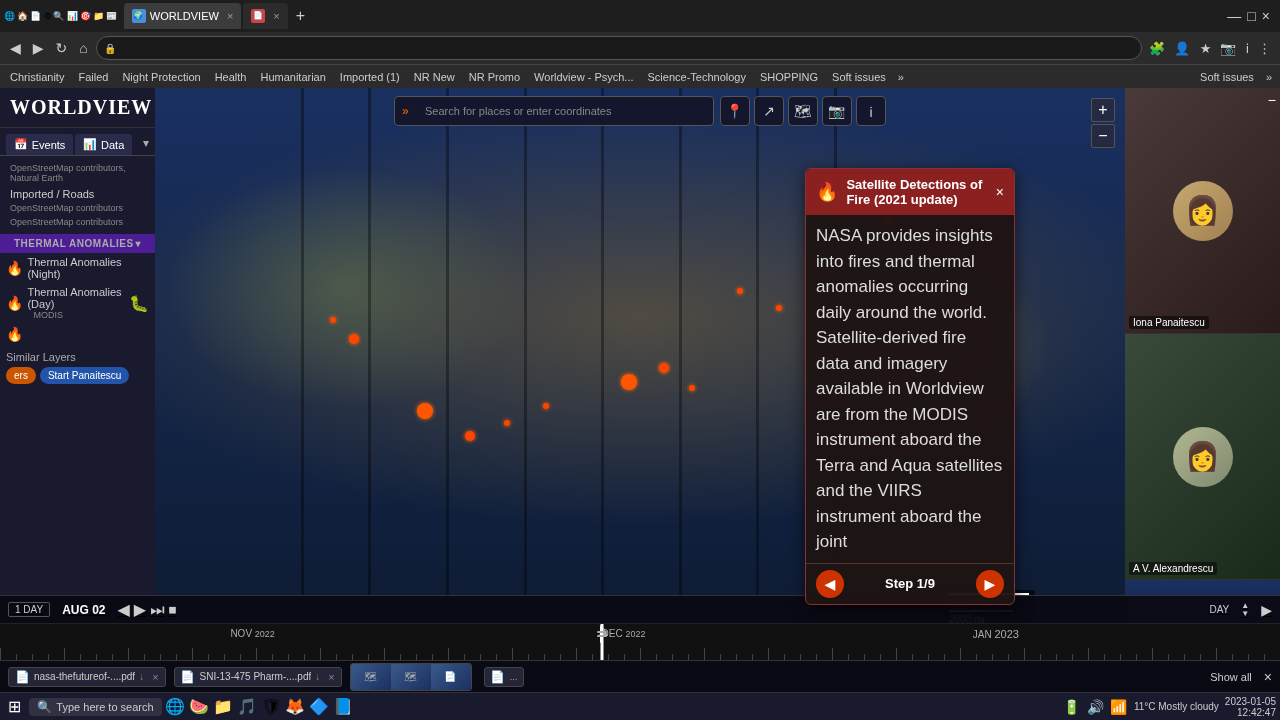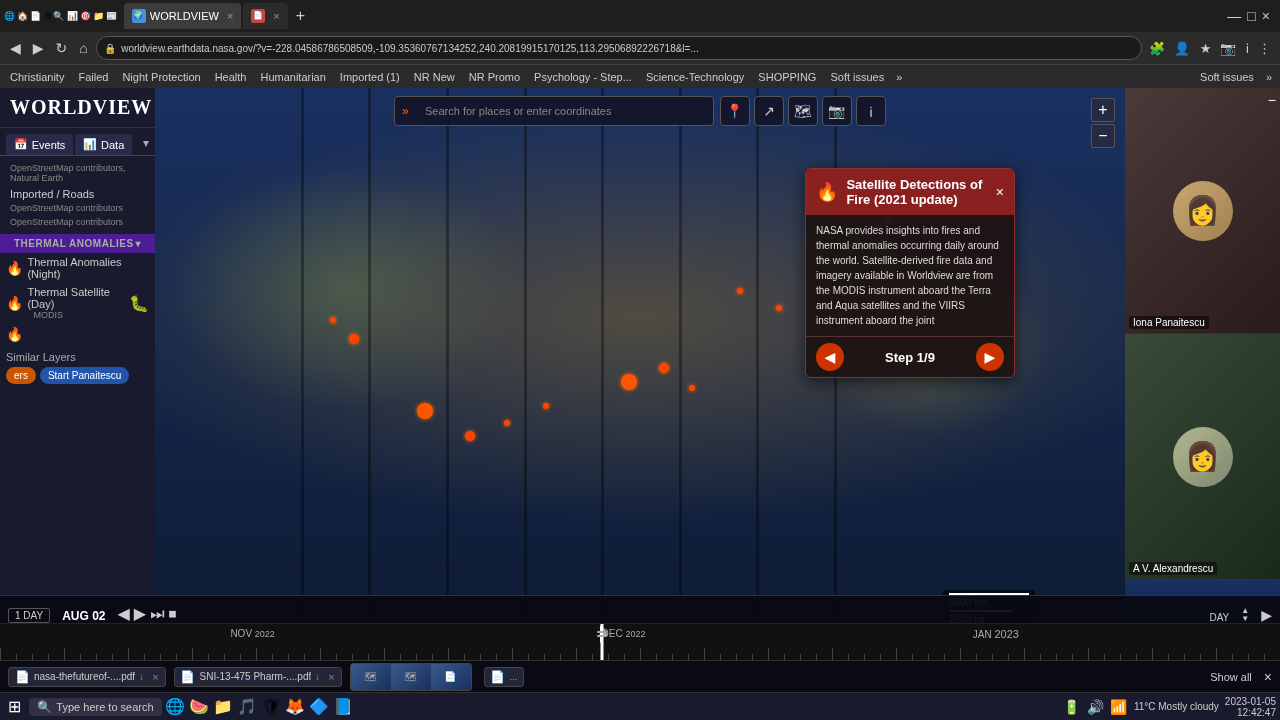--- a/index.html
+++ b/index.html
@@ -361,21 +361,21 @@
       gap: 8px;
       padding: 8px 10px;
       background: #8b2020;
       border-radius: 5px 5px 0 0;
     }
     .fire-popup-icon { font-size: 18px; }
     .fire-popup-title { font-size: 13px; font-weight: bold; color: #fff; flex: 1; }
     .fire-popup-close { color: #fff; cursor: pointer; font-size: 14px; }
     .fire-popup-body {
       padding: 8px 10px;
-      font-size: 10px;
+      font-size: 17px;
       line-height: 1.5;
       color: #ddd;
     }
     .fire-popup-footer {
       display: flex;
       align-items: center;
       justify-content: space-between;
       padding: 6px 10px;
       border-top: 1px solid #553333;
     }
@@ -460,25 +460,26 @@
       right: 0;
       height: 65px;
       background: rgba(10,10,20,0.95);
       border-top: 1px solid #333;
       display: flex;
       flex-direction: column;
       z-index: 20;
     }
     .timeline-top {
       display: flex;
-      align-items: flex-end;
+      align-items: center;
       height: 28px;
       padding: 0 8px;
       gap: 8px;
       border-bottom: 1px solid #222;
+      text-decoration: underline;
     }
     .timeline-interval-btn {
       background: transparent;
       border: 1px solid #555;
       color: #ccc;
       font-size: 10px;
       padding: 1px 6px;
       cursor: pointer;
       border-radius: 2px;
     }
@@ -652,42 +653,41 @@
     </div>
   </div>
 
   <div class="address-bar-row">
     <span class="nav-btn">◀</span>
     <span class="nav-btn">▶</span>
     <span class="nav-btn">↻</span>
     <span class="nav-btn">⌂</span>
     <div class="address-bar">
       <span class="address-lock">🔒</span>
-      <span style="font-size:10px;overflow:hidden;white-space:nowrap;">worldview.earthdata.nasa.gov/?v=-228.04586786508509,-109.35360767134252,240.20819915170125,113.29506892226718&amp;l=...</span>
     </div>
     <div class="browser-action-btns">
       <span class="browser-action-btn">🧩</span>
       <span class="browser-action-btn">👤</span>
       <span class="browser-action-btn">★</span>
       <span class="browser-action-btn">📷</span>
       <span class="browser-action-btn">ℹ</span>
       <span class="browser-action-btn">⋮</span>
     </div>
   </div>
 
   <div class="bookmarks-bar">
     <span class="bookmark-item">Christianity</span>
     <span class="bookmark-item">Failed</span>
     <span class="bookmark-item">Night Protection</span>
     <span class="bookmark-item">Health</span>
     <span class="bookmark-item">Humanitarian</span>
     <span class="bookmark-item">Imported (1)</span>
     <span class="bookmark-item">NR New</span>
     <span class="bookmark-item">NR Promo</span>
-    <span class="bookmark-item">Psychology - Step...</span>
+    <span class="bookmark-item">Worldview - Psych...</span>
     <span class="bookmark-item">Science-Technology</span>
     <span class="bookmark-item">SHOPPING</span>
     <span class="bookmark-item">Soft issues</span>
     <span class="bookmark-more">»</span>
     <span class="bookmark-item" style="margin-left:auto;">Soft issues</span>
     <span class="bookmark-more">»</span>
   </div>
 </div>
 
 <div class="app-container" style="height: calc(720px - 88px - 60px);">
@@ -725,21 +725,21 @@
         <span>THERMAL ANOMALIES</span>
         <span class="section-collapse">▾</span>
       </div>
       <div class="thermal-anomaly-item">
         <span class="thermal-anomaly-icon">🔥</span>
         <span>Thermal Anomalies (Night)</span>
       </div>
       <div class="thermal-anomaly-item">
         <span class="thermal-anomaly-icon">🔥</span>
         <div>
-          <div>Thermal Satellite (Day)</div>
+          <div>Thermal Anomalies (Day)</div>
           <div class="thermal-anomaly-sub">MODIS</div>
         </div>
         <span style="margin-left:auto;font-size:16px;">🐛</span>
       </div>
       <div class="thermal-anomaly-item">
         <span class="thermal-anomaly-icon">🔥</span>
       </div>
     </div>
 
     <div class="similar-layers-section">

